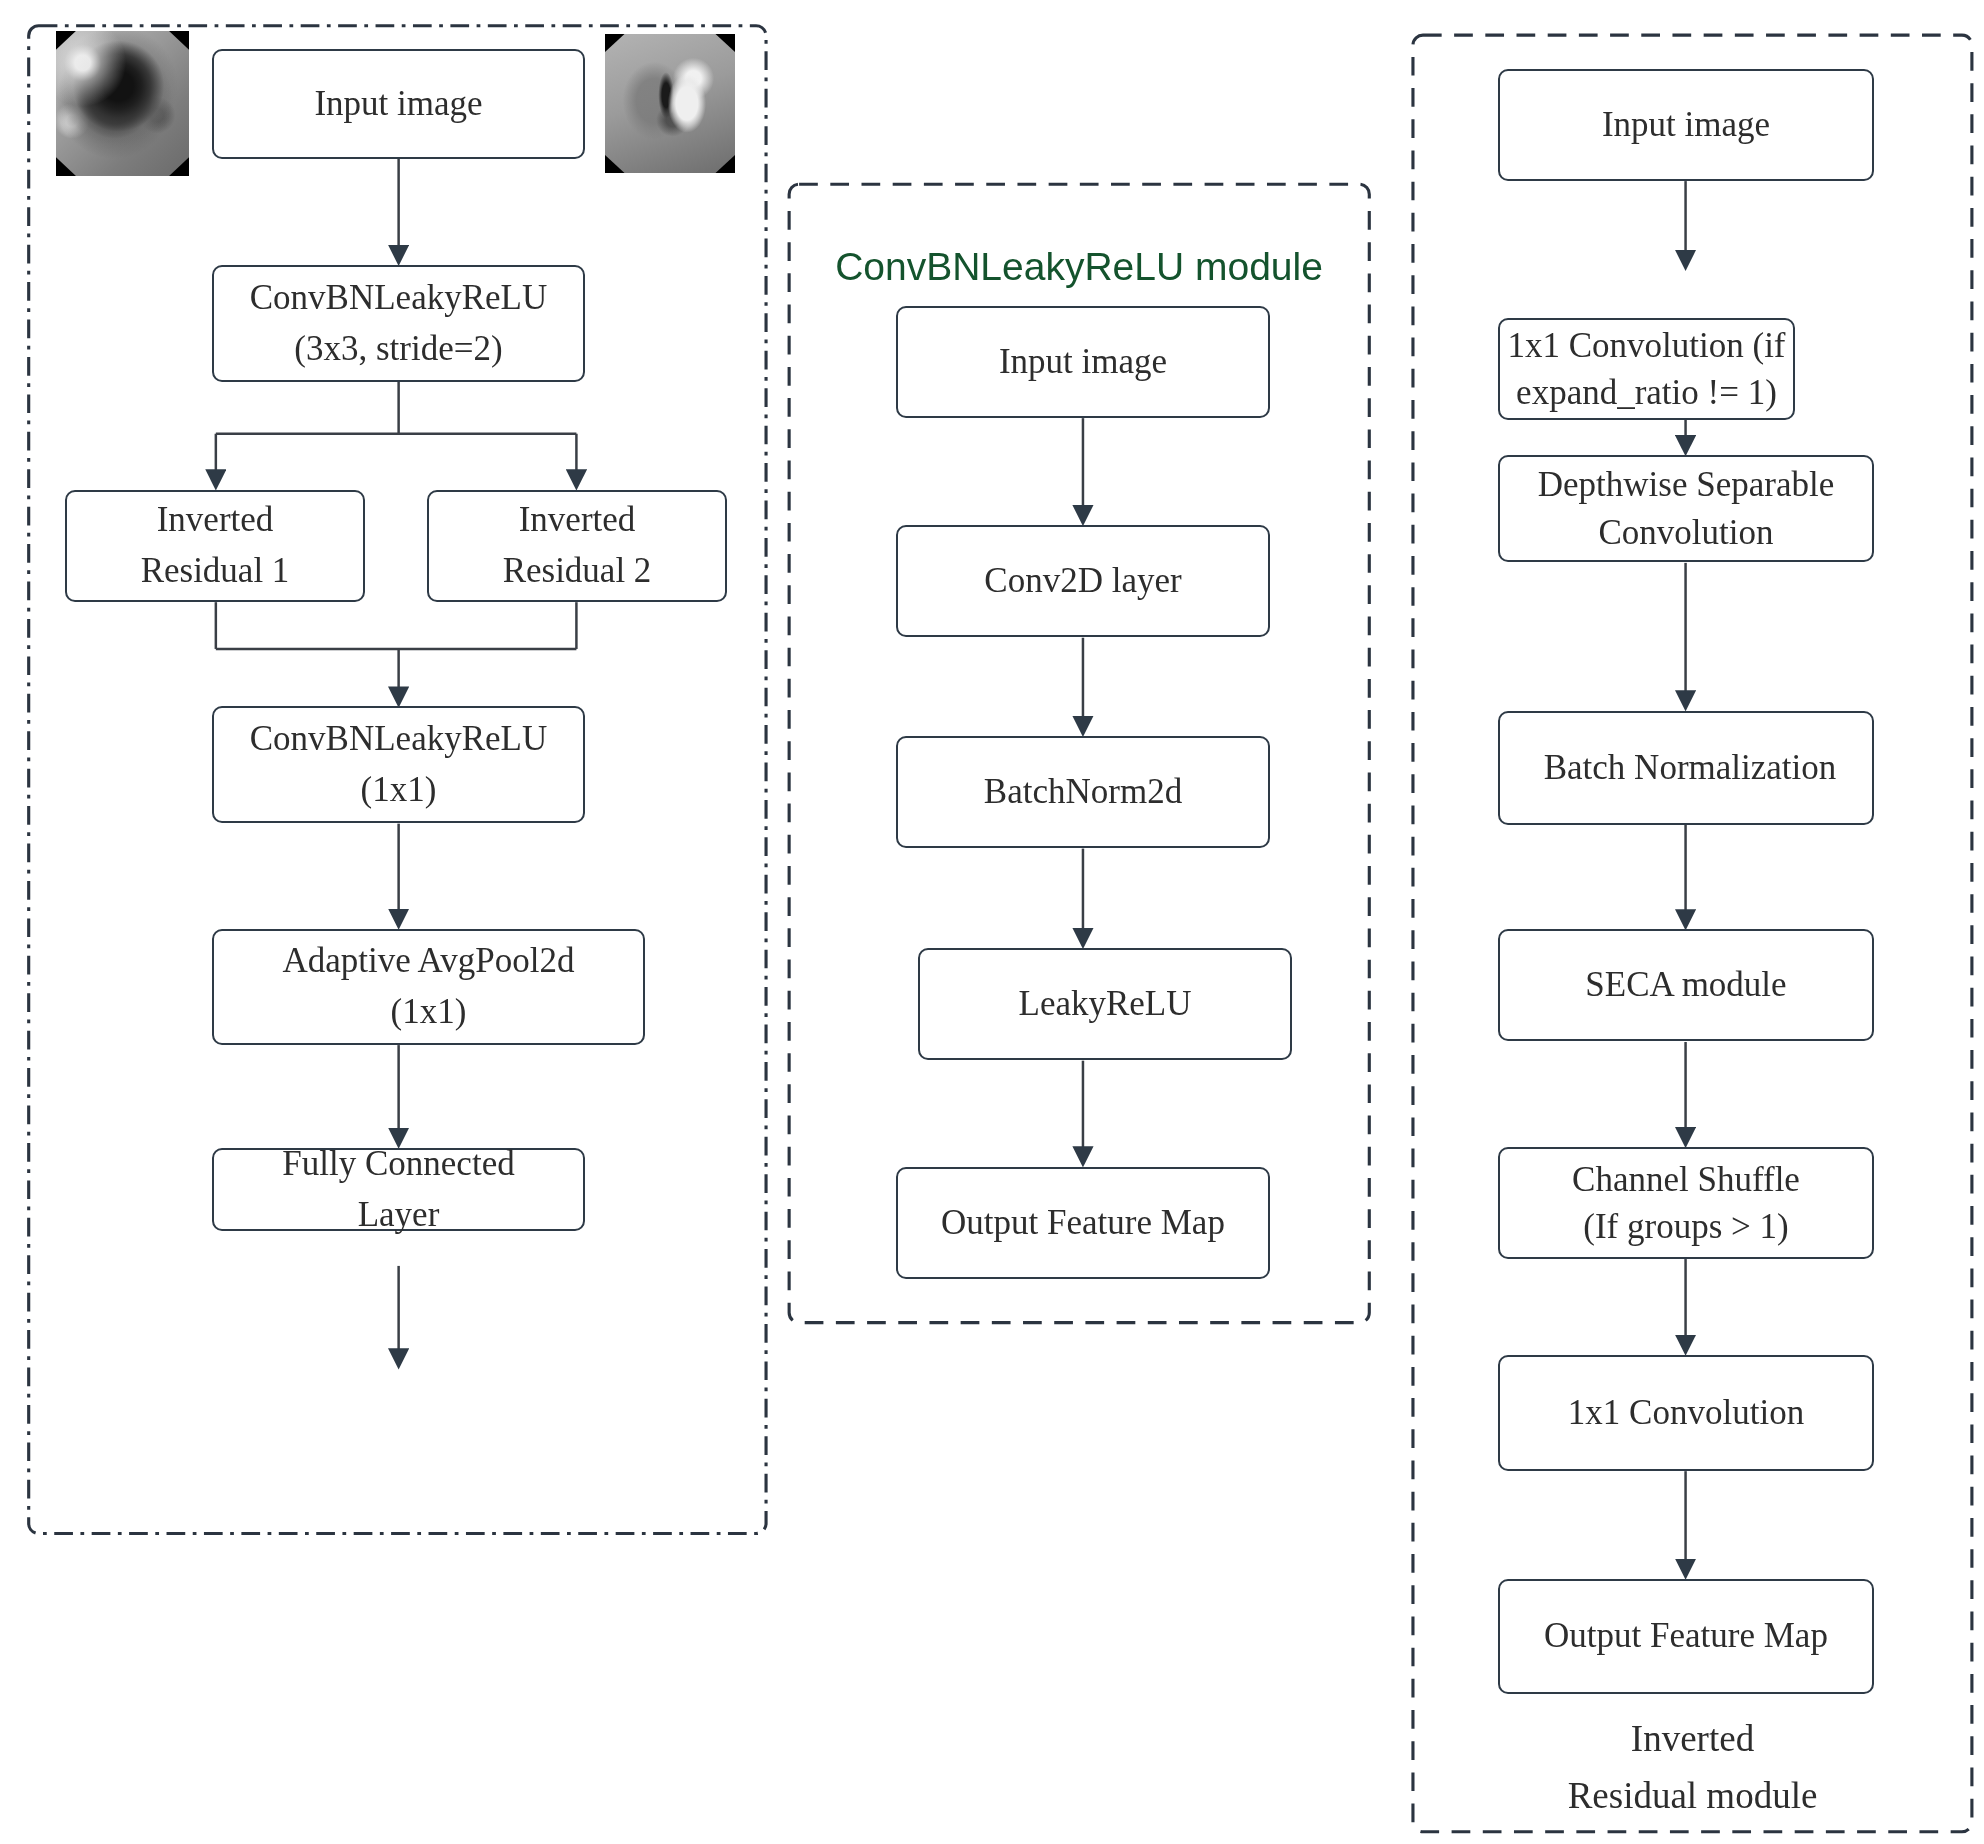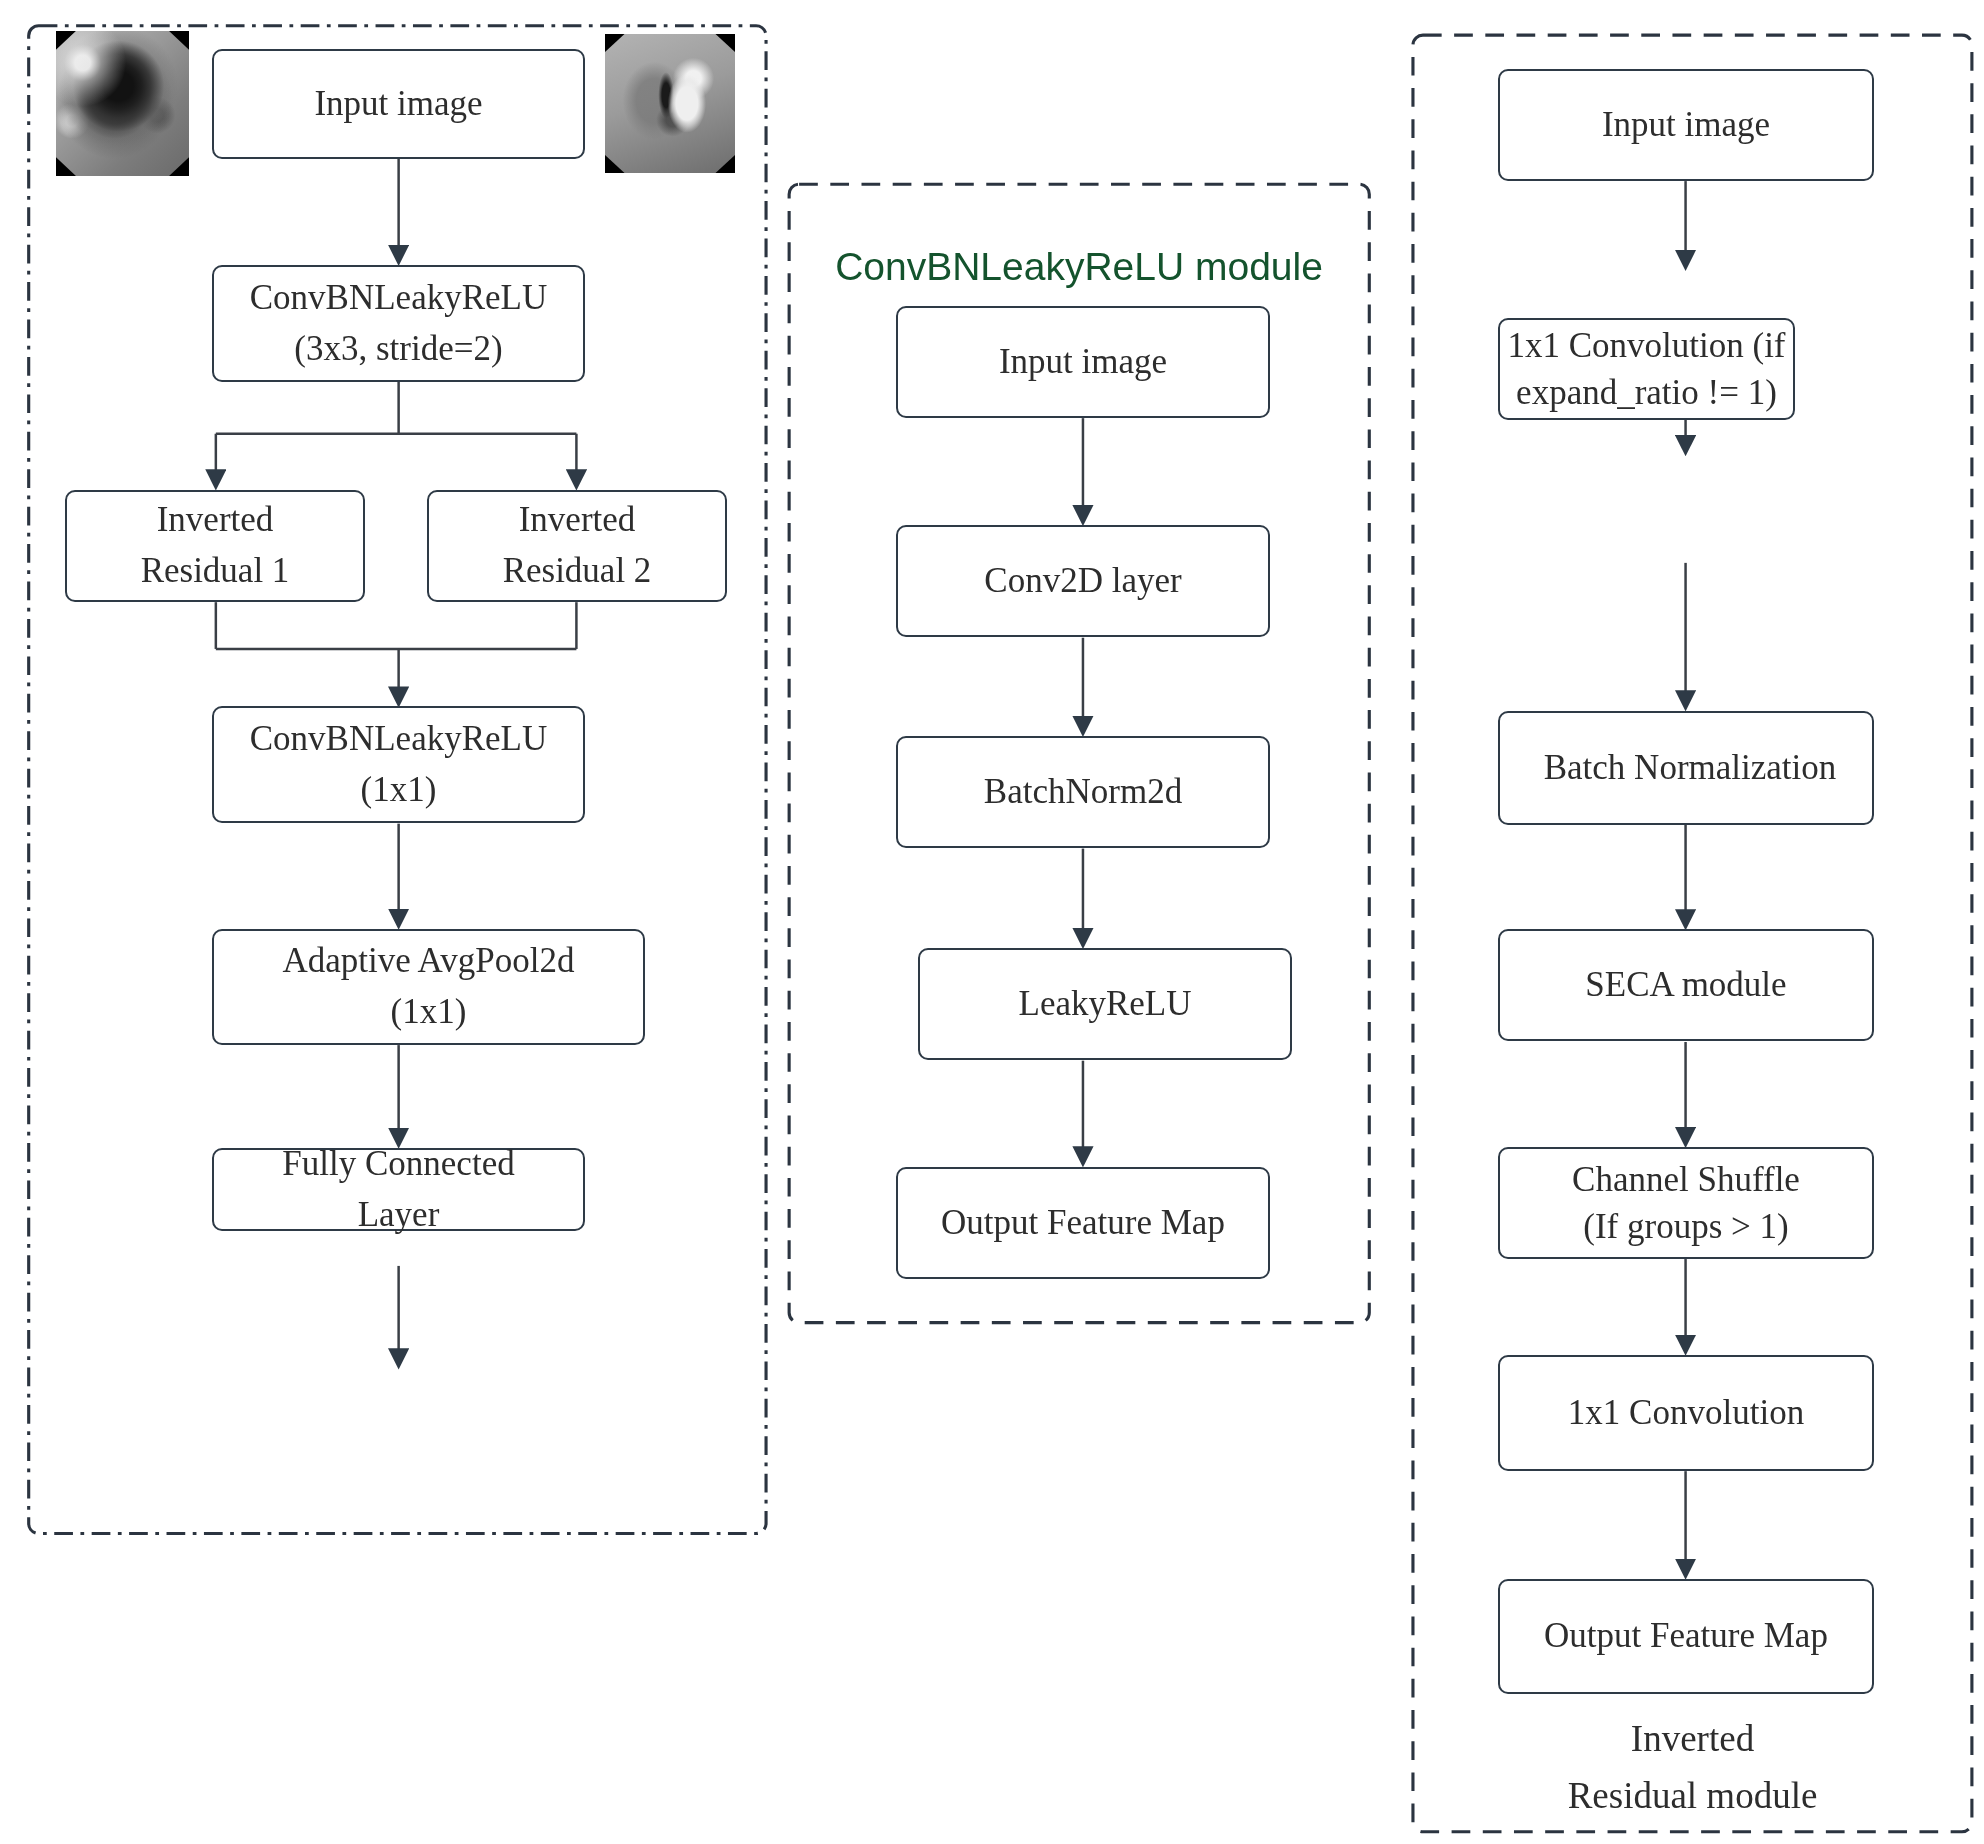--- a/index.html
+++ b/index.html
@@ -164,20 +164,22 @@
 
   <div class="node" style="left:896px; top:948px; width:374px; height:112px;margin-left:22px;">LeakyReLU</div>
 
   <div class="node" style="left:896px; top:1167px; width:374px; height:112px;">Output Feature Map</div>
 
   <div class="node" style="left:1498px; top:69px; width:376px; height:112px;">Input image</div>
 
   <div class="node" style="left:1498px; top:270px; width:297px; height:102px; line-height:1.35;margin-top:48px;">1x1 Convolution (if
 expand_ratio != 1)</div>
 
+  <div class="node" style="left:1498px; top:455px; width:376px; height:107px; line-height:1.35;">Depthwise Separable
+Convolution</div>
 
   <div class="node" style="left:1498px; top:711px; width:376px; height:114px;padding-left:8px;">Batch Normalization</div>
 
   <div class="node" style="left:1498px; top:929px; width:376px; height:112px;">SECA module</div>
 
   <div class="node" style="left:1498px; top:1147px; width:376px; height:112px; line-height:1.35;">Channel Shuffle
 (If groups &gt; 1)</div>
 
   <div class="node" style="left:1498px; top:1355px; width:376px; height:116px;">1x1 Convolution</div>
 

